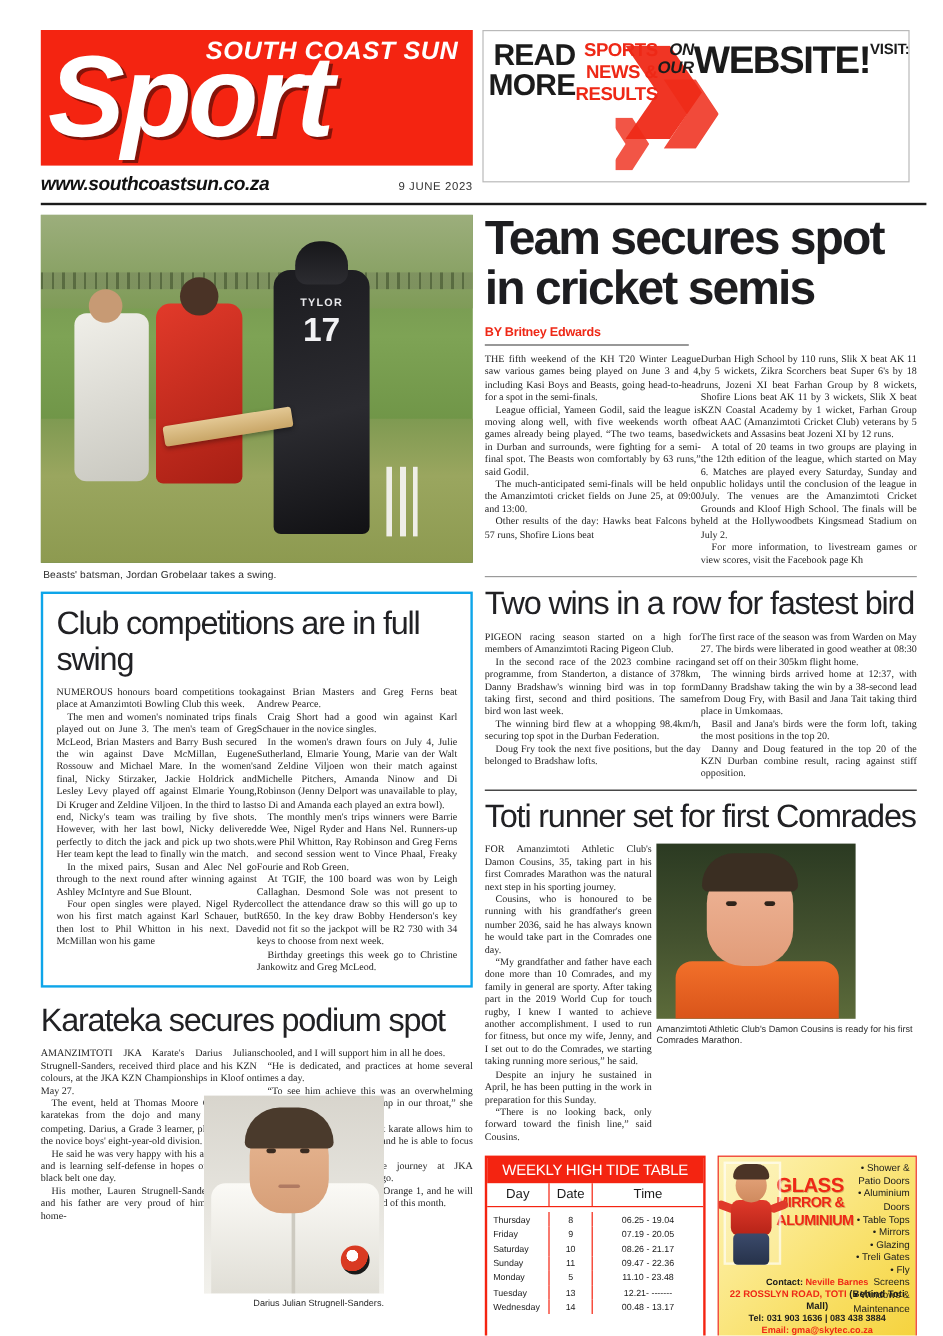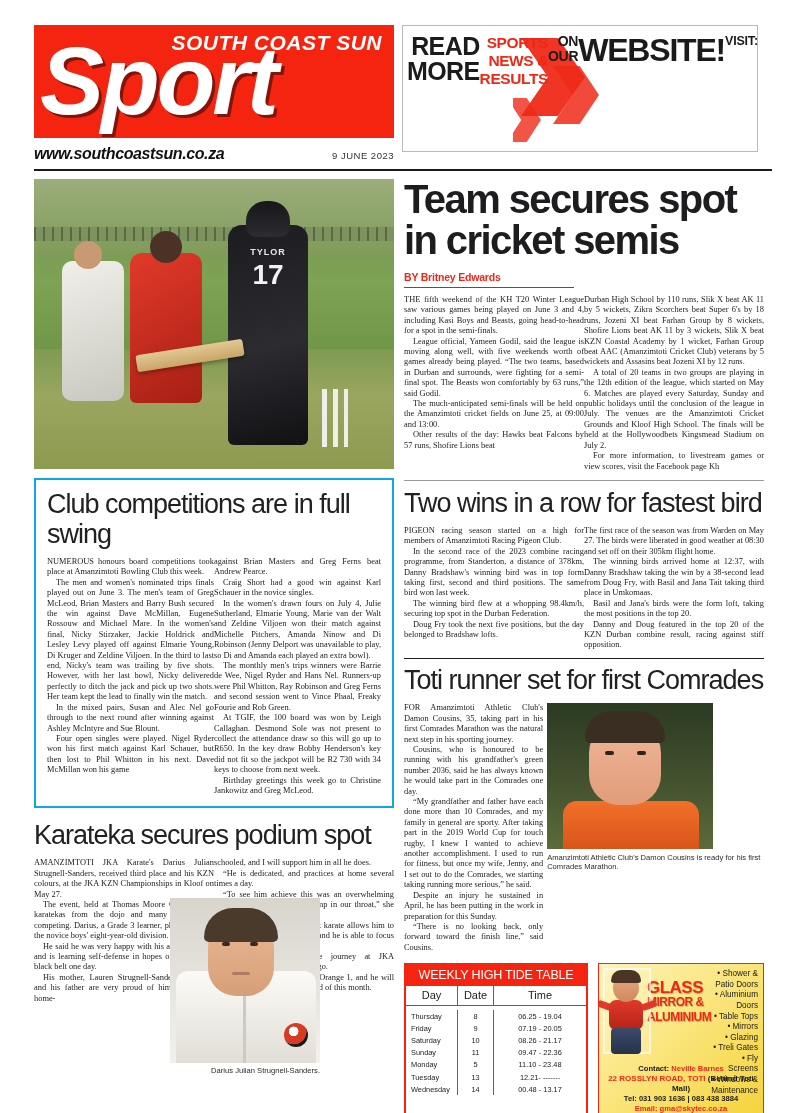--- a/index.html
+++ b/index.html
@@ -190,21 +190,21 @@
     padding: 8px 9px 5px 4px;
     text-align: right;
     font-family: "Liberation Sans", sans-serif;
     display: flex;
     flex-direction: row;
     justify-content: flex-end;
     z-index: 3;
   }
   .ba-l1 { font-size: 25px; font-weight: bold; color: #1b1b1b; letter-spacing: -0.6px; line-height: 25px;}
   .ba-l2 { font-size: 15.5px; font-weight: bold; color: #ee2816; letter-spacing: -0.4px; line-height: 18px;}
-  .ba-l3 { font-size: 14px; font-weight: bold; color: #1b1b1b; letter-spacing: -0.3px; line-height: 15px;}
+  .ba-l3 { font-size: 14px; font-weight: bold; color: #1b1b1b; letter-spacing: -0.3px; line-height: 15px; font-style: italic;}
   .ba-l4 { font-size: 32px; font-weight: bold; color: #1b1b1b; letter-spacing: -1.2px; line-height: 32px;}
   .ba-l5 { font-size: 12.5px; font-weight: bold; color: #1b1b1b; letter-spacing: -0.2px; line-height: 14px;}
   .ba-l6 { font-size: 14px; font-weight: bold; color: #1b1b1b; letter-spacing: -0.4px; line-height: 16px;}
 
   .mast-rule {
     height: 2px; background: #1b1b1b;
     margin: 4px 0 0 0;
   }
 
   
@@ -647,20 +647,21 @@
         <div class="cp-player cp-red"></div>
         <div class="cp-red-head"></div>
         <div class="cp-stumps"></div>
         <div class="cp-player cp-bats">
           <div class="cp-bats-name">TYLOR</div>
           <div class="cp-bats-num">17</div>
         </div>
         <div class="cp-helmet"></div>
         <div class="cp-bat"></div>
       </div>
+      <div class="photo-caption">Beasts' batsman, Jordan Grobelaar takes a swing.</div>
 
       <div class="club-box">
         <div class="section-head">Club competitions are in full swing</div>
         <div class="two-col">
           <div class="bcol body-text">
             <p class="first">NUMEROUS honours board competitions took place at Amanzimtoti Bowling Club this week.</p>
             <p>The men and women's nominated trips finals played out on June 3. The men's team of Greg McLeod, Brian Masters and Barry Bush secured the win against Dave McMillan, Eugene Rossouw and Michael Mare. In the women's final, Nicky Stirzaker, Jackie Holdrick and Lesley Levy played off against Elmarie Young, Di Kruger and Zeldine Viljoen. In the third to last end, Nicky's team was trailing by five shots. However, with her last bowl, Nicky delivered perfectly to ditch the jack and pick up two shots. Her team kept the lead to finally win the match.</p>
             <p>In the mixed pairs, Susan and Alec Nel go through to the next round after winning against Ashley McIntyre and Sue Blount.</p>
             <p>Four open singles were played. Nigel Ryder won his first match against Karl Schauer, but then lost to Phil Whitton in his next. Dave McMillan won his game</p>
           </div>

